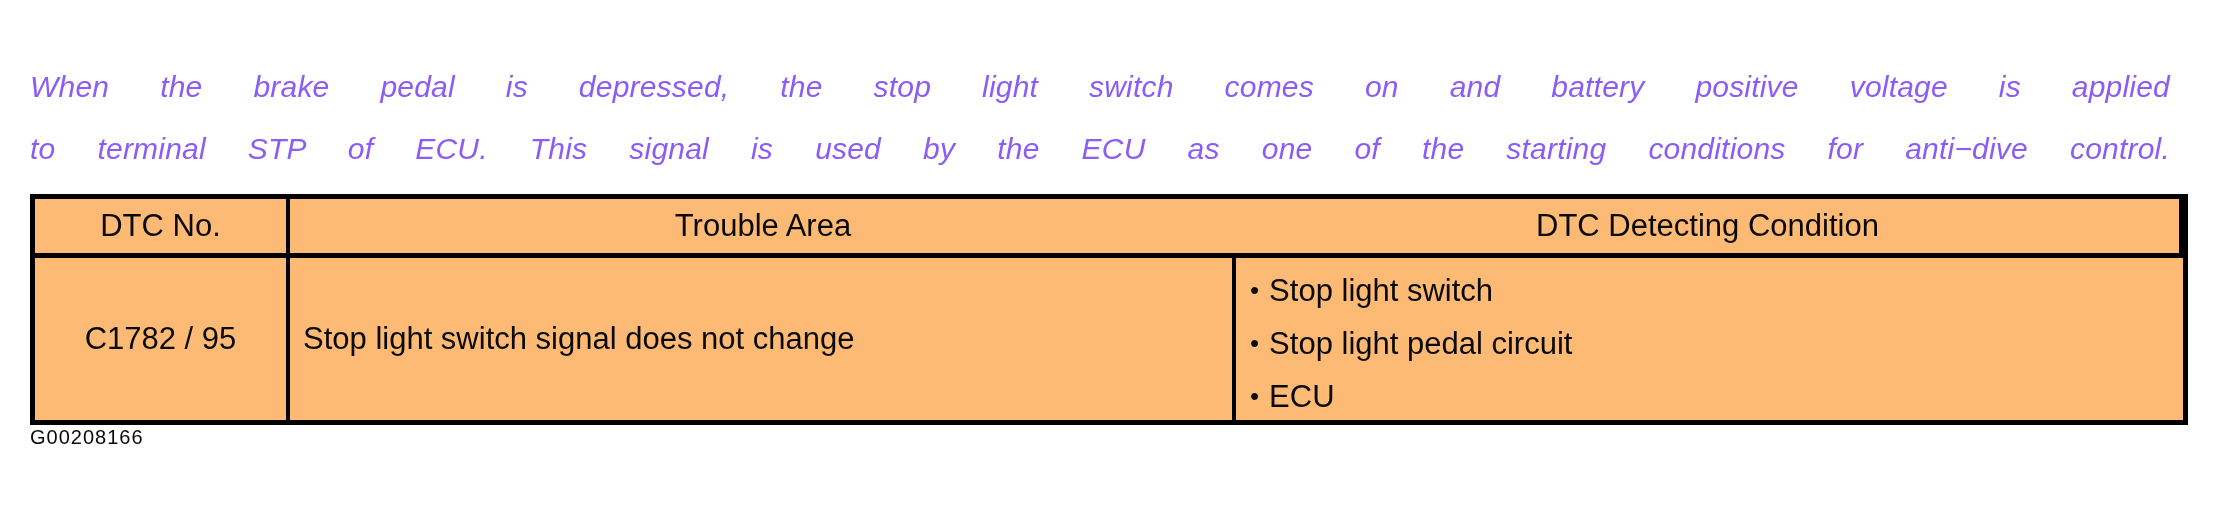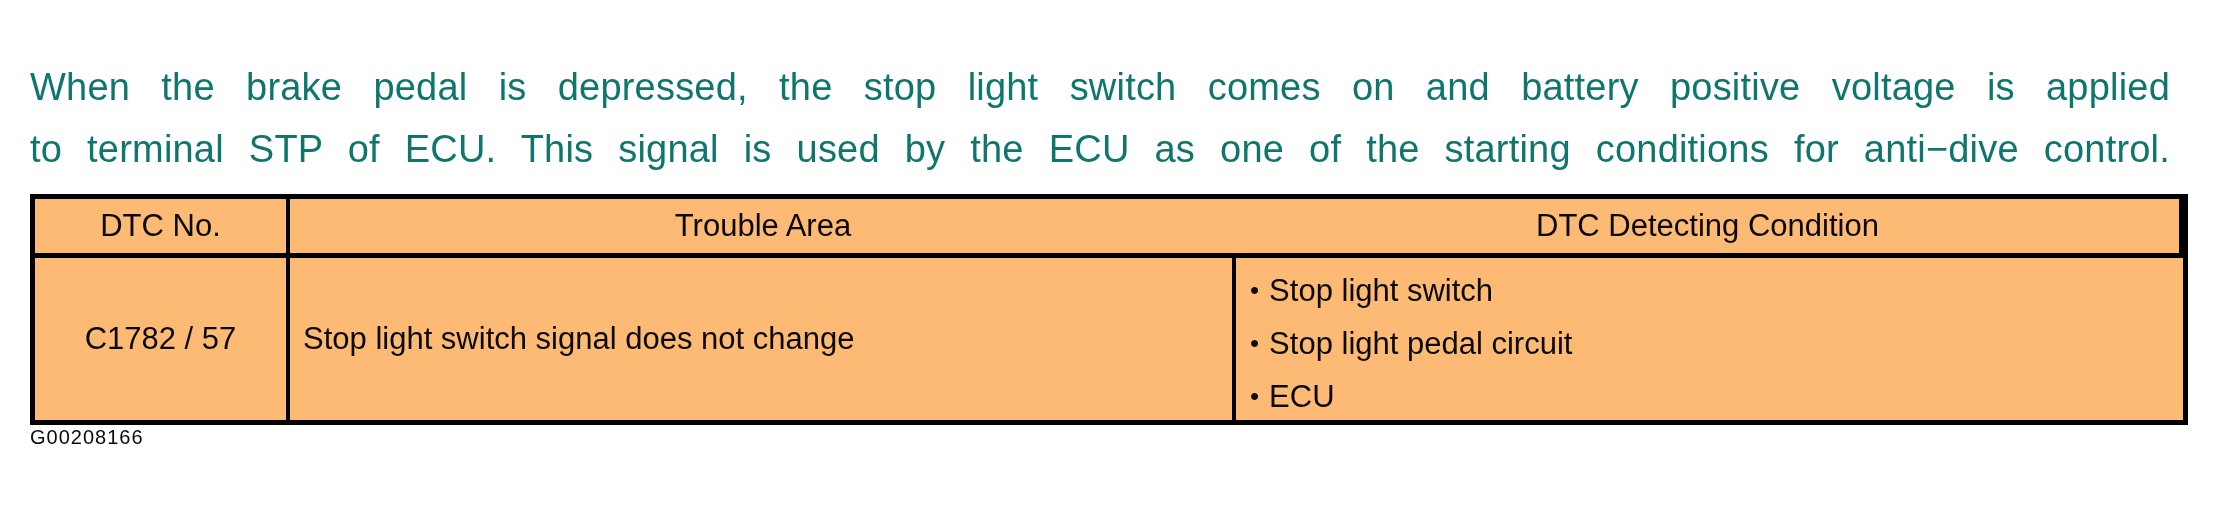--- a/index.html
+++ b/index.html
@@ -18,26 +18,27 @@
   }
 
   
   .desc {
     position: absolute;
     left: 30px;
     top: 56px;
     width: 2140px;
   }
   .desc-line {
-    font-size: 38px;
+    font-size: 30px;
     line-height: 62px;
     letter-spacing: 0.2px;
     text-align: justify;
     text-align-last: justify;
-    color: #0f766e;
+    color: #8b5cf6;
+    font-style: italic;
   }
 
   
   .dtc-table {
     position: absolute;
     left: 30px;
     top: 194px;
     width: 2158px;
     height: 231px;
     box-sizing: border-box;
@@ -100,21 +101,21 @@
   </div>
 
   <div class="dtc-table">
 
     <div class="cell cell-center col-divider header-row">DTC No.</div>
 
     <div class="cell cell-center header-row">Trouble Area</div>
 
     <div class="cell cell-center col-divider header-row">DTC Detecting Condition</div>
 
-    <div class="cell cell-center col-divider">C1782 / 57</div>
+    <div class="cell cell-center col-divider">C1782 / 95</div>
 
     <div class="cell cell-left col-divider">Stop light switch signal does not change</div>
 
     <div class="cell cell-list">
       <div class="trouble-item">
         <span class="bullet">•</span><span>Stop light switch</span>
       </div>
       <div class="trouble-item">
         <span class="bullet">•</span><span>Stop light pedal circuit</span>
       </div>

